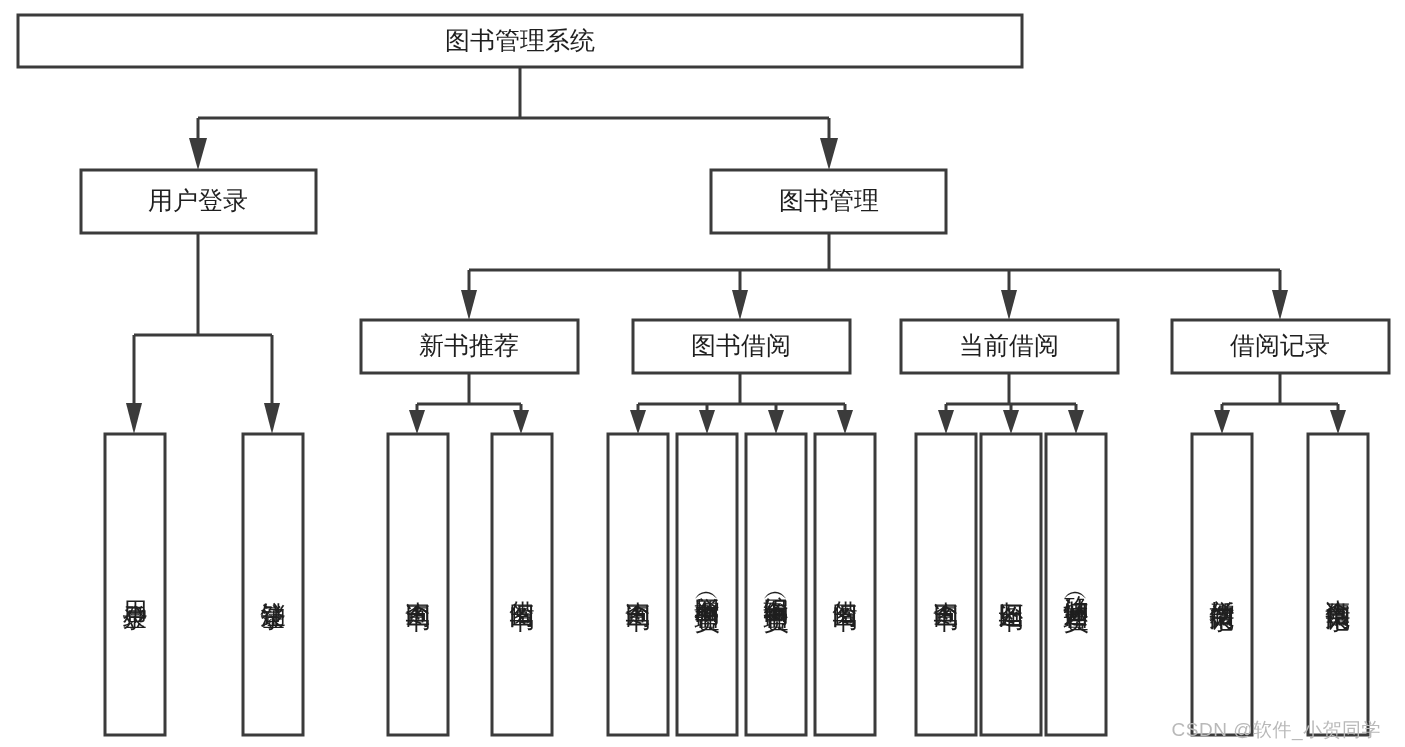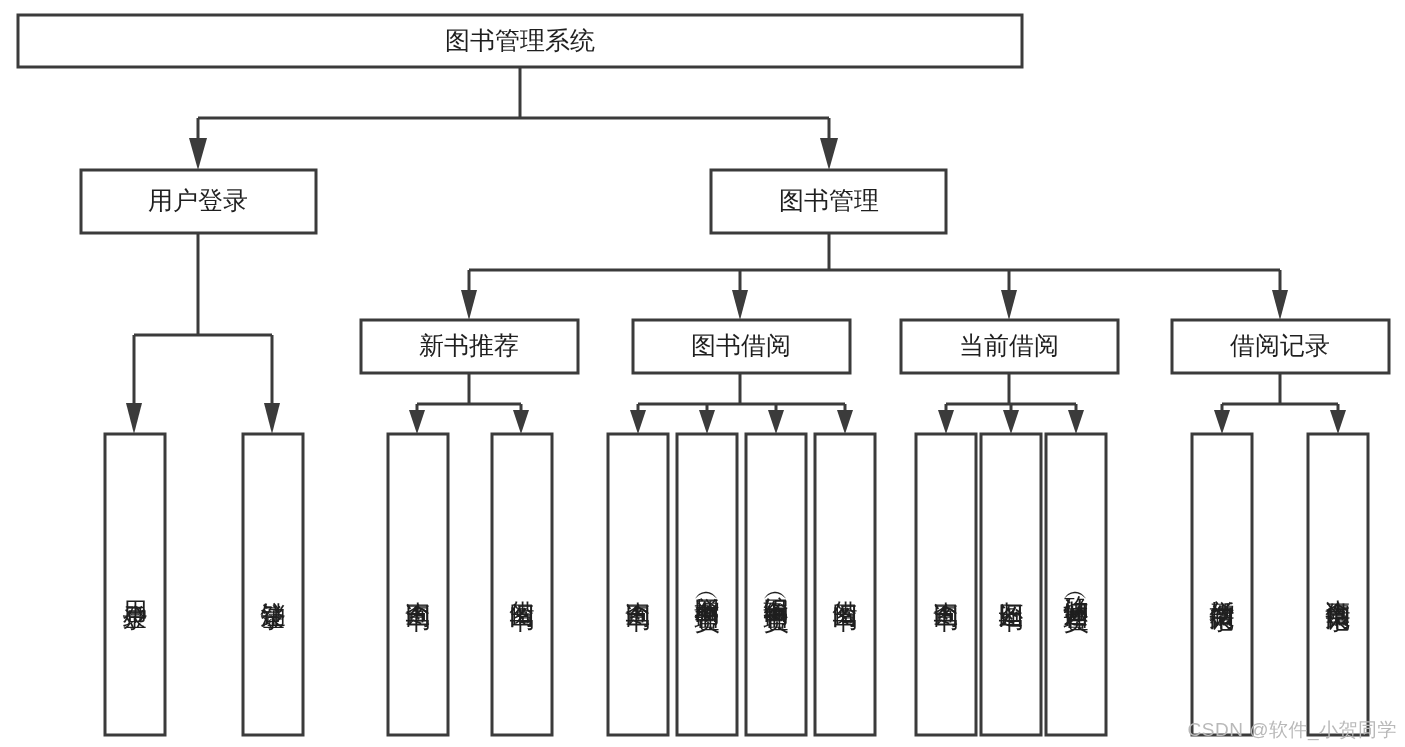--- a/index.html
+++ b/index.html
@@ -60,21 +60,21 @@
     line-height: 1;
     text-align: center;
     white-space: nowrap;
     display: flex;
     align-items: center;
     justify-content: center;
     pointer-events: none;
   }
   .watermark {
     position: absolute;
-    right: 8px;
+    right: 24px;
     bottom: 4px;
     font-family: "Liberation Sans", "DejaVu Sans", sans-serif;
     font-size: 19px;
     color: #b9b9b9;
     letter-spacing: 0.5px;
     white-space: nowrap;
   }
 </style>
 </head>
 <body>

